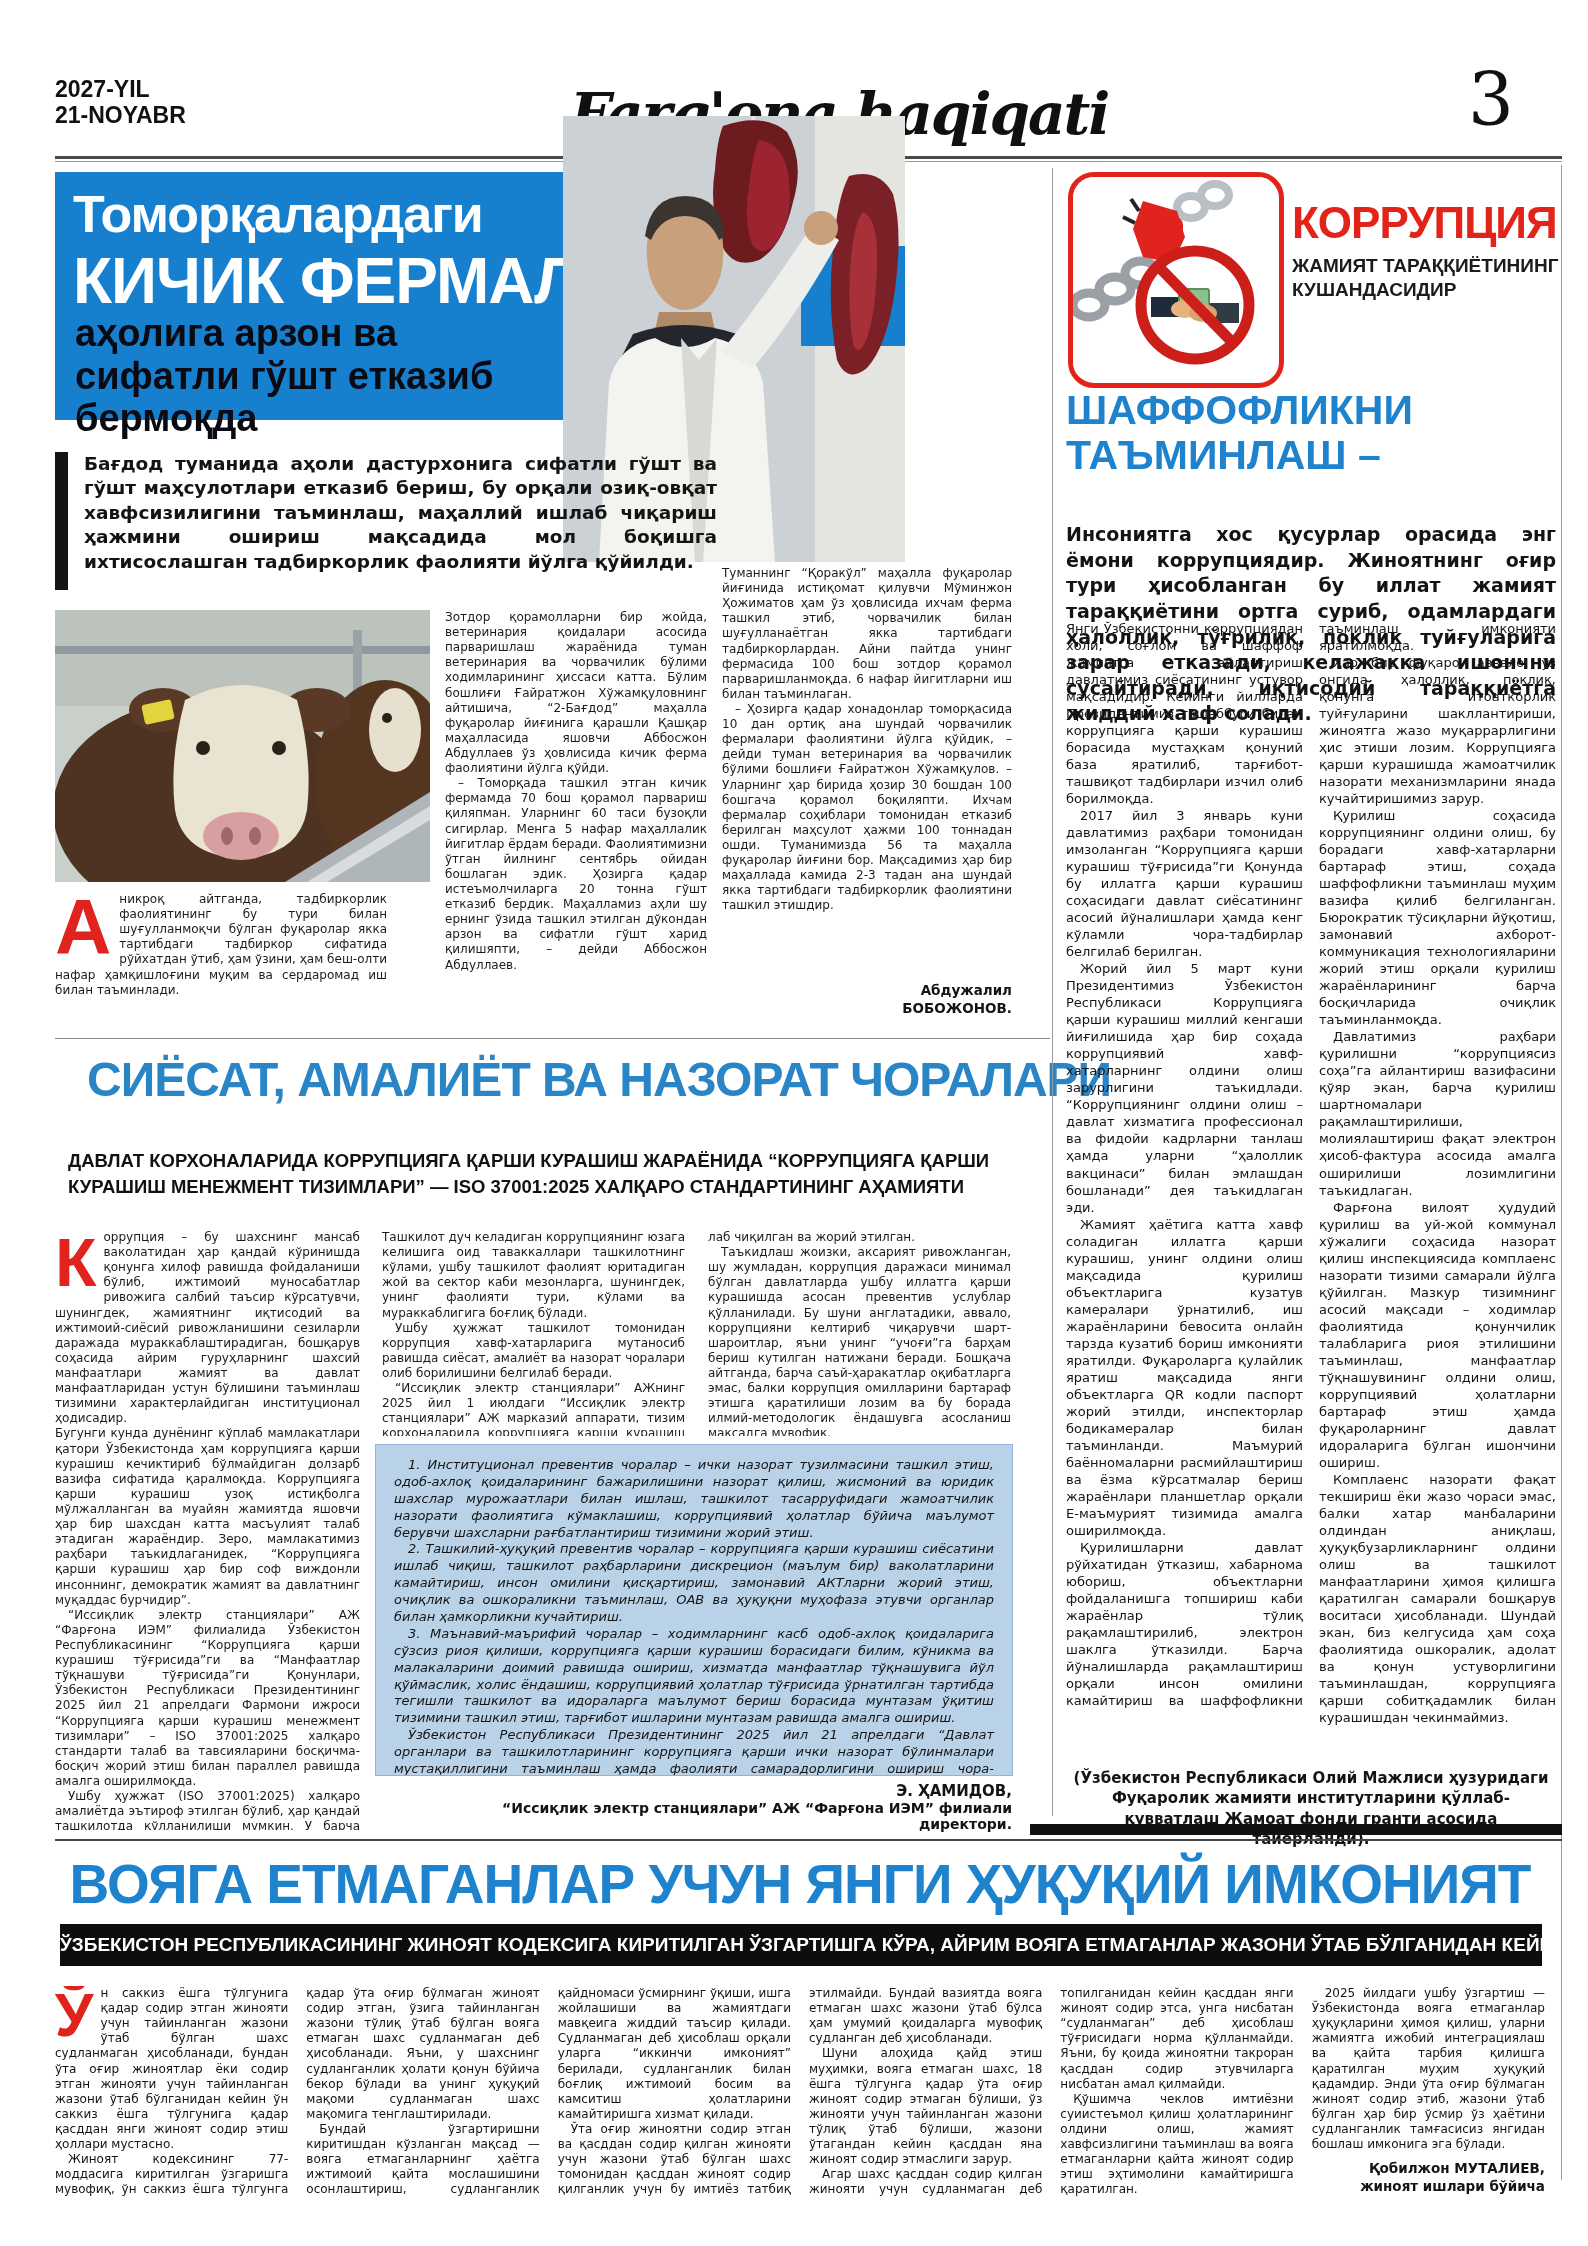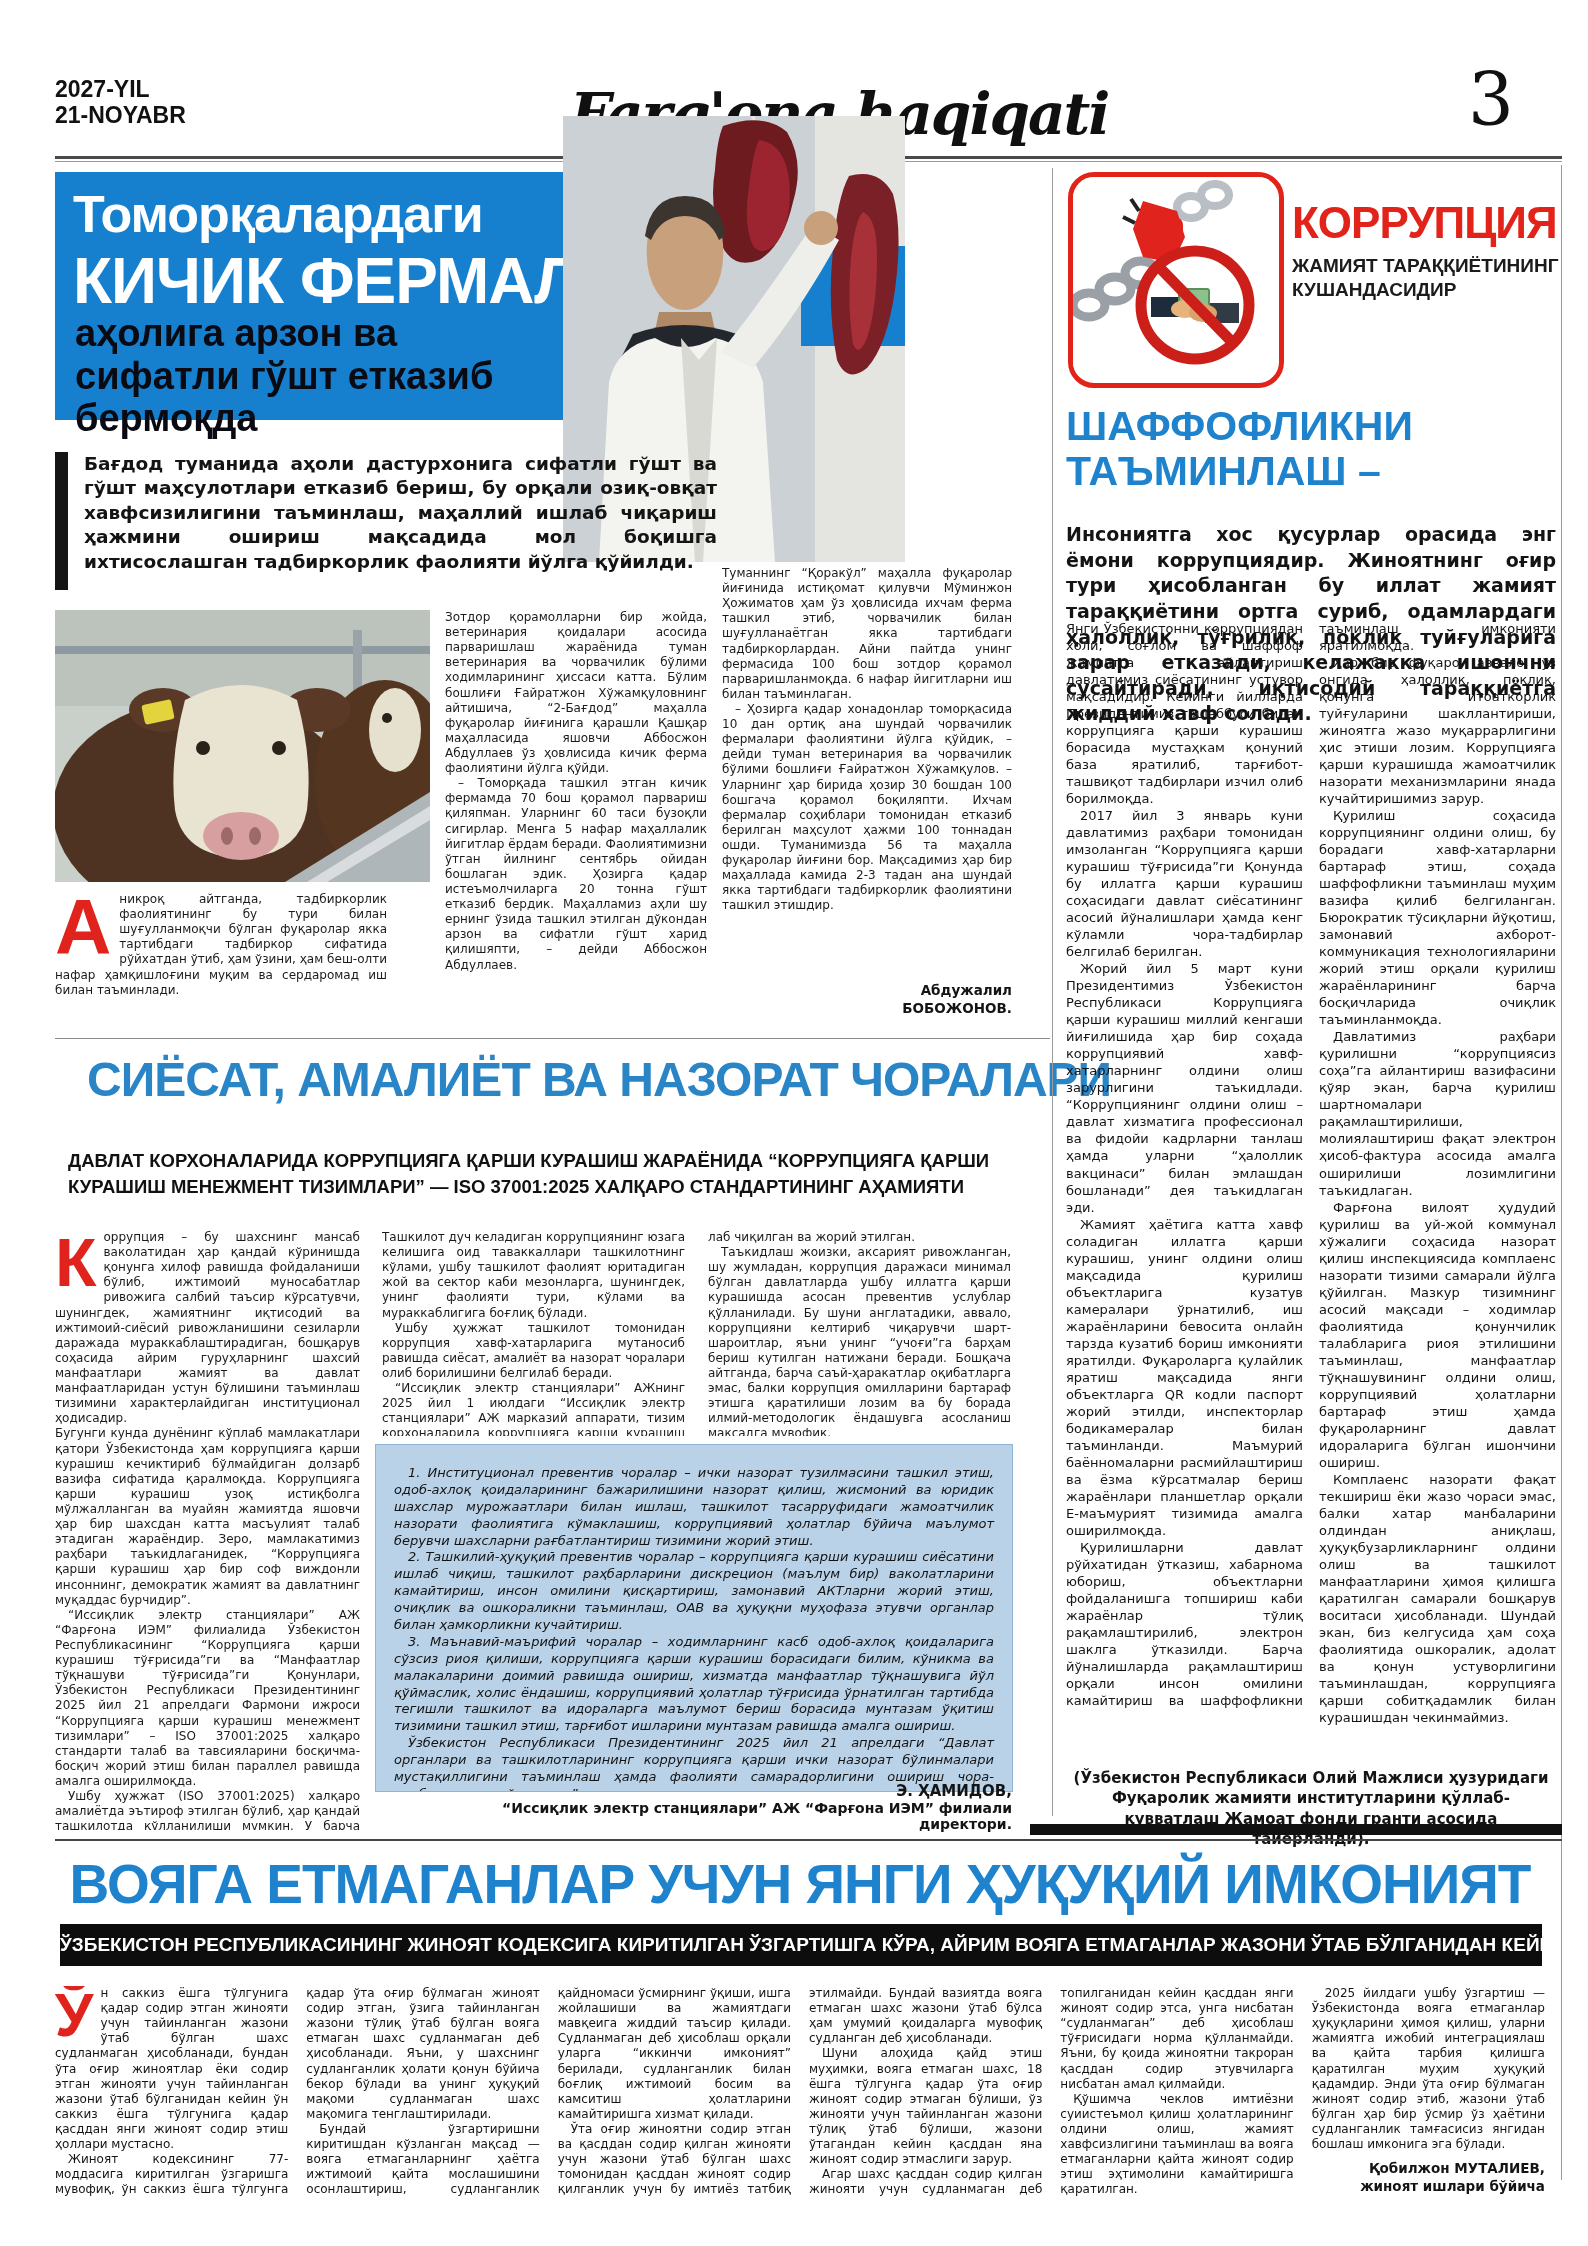--- a/index.html
+++ b/index.html
@@ -29,21 +29,21 @@
   .a1-sub{font-family:"Liberation Sans",sans-serif;font-weight:600;font-size:38px;line-height:1.12;color:#0a0a12;}
   .a1-lead{display:flex;}
   .a1-lead .bar{width:13px;background:#151515;margin-right:16px;flex:none;}
   .a1-lead .txt{font-weight:bold;font-size:18.5px;line-height:1.32;text-align:justify;}
 
   
   .iso-head{font-family:"Liberation Sans",sans-serif;font-weight:bold;font-size:48px;letter-spacing:-1px;
             color:#2a85c7;text-align:center;white-space:nowrap;margin-left:32px;}
   .iso-stand{font-family:"Liberation Sans",sans-serif;font-weight:bold;font-size:18.5px;line-height:1.4;color:#111;}
   .iso-box{background:#b9d2e8;border:1px solid #8fb4d8;font-style:italic;font-size:13px;line-height:1.3;
-           text-align:justify;padding:20px 18px;overflow:hidden;}
+           text-align:justify;padding:12px 18px;overflow:hidden;}
   .iso-box p{margin:0;text-indent:14px;}
 
   
   .vrule{background:#9a9a9a;width:1px;}
   .corr-frame{border:5px solid #e2231a;border-radius:26px;background:#fff;overflow:hidden;}
   .corr-title{font-family:"Liberation Sans",sans-serif;font-weight:bold;font-size:44px;letter-spacing:-1px;color:#e2231a;}
   .corr-sub{font-family:"Liberation Sans",sans-serif;font-weight:bold;font-size:19px;line-height:1.25;color:#1b1b1b;}
   .tr-head{font-family:"Liberation Sans",sans-serif;font-weight:bold;font-size:41px;line-height:1.1;color:#1e82cc;}
   .tr-lead{font-weight:bold;font-size:19px;line-height:1.35;text-align:justify;}
   .tr-body{column-count:2;column-gap:16px;font-size:13px;line-height:1.31;text-align:justify;overflow:hidden;}
@@ -207,21 +207,21 @@
       <rect x="132" y="126" width="34" height="20" fill="#303b46"></rect>
       <rect x="106" y="112" width="30" height="19" rx="2" fill="#8cc08c" stroke="#5d8f5d" stroke-width="2"></rect>
       <ellipse cx="112" cy="132" rx="14" ry="9" fill="#e7b27c"></ellipse>
       <ellipse cx="130" cy="136" rx="14" ry="9" fill="#d9a46c"></ellipse>
       <line x1="86" y1="90" x2="160" y2="166" stroke="#cc1f1a" stroke-width="11"></line>
     </svg>
   </div>
   <div class="abs corr-title" style="left:1292px;top:198px;">КОРРУПЦИЯ</div>
   <div class="abs corr-sub" style="left:1292px;top:254px;width:268px;">ЖАМИЯТ ТАРАҚҚИЁТИНИНГ КУШАНДАСИДИР</div>
 
-  <div class="abs tr-head" style="left:1066px;top:404px;width:492px;">
+  <div class="abs tr-head" style="left:1066px;top:388px;width:492px;">
     <div>ШАФФОФЛИКНИ</div>
     <div>ТАЪМИНЛАШ –</div>
   </div>
   <div class="abs tr-lead" style="left:1066px;top:522px;width:490px;">Инсониятга хос қусурлар орасида энг ёмони коррупциядир. Жиноятнинг оғир тури ҳисобланган бу иллат жамият тараққиётини ортга суриб, одамлардаги ҳалоллик, тўғрилик, поклик туйғуларига зарар етказади, келажакка ишончни сусайтиради, иқтисодий тараққиётга жиддий хавф солади.</div>
   <div class="abs tr-body" style="left:1066px;top:620px;width:490px;height:1142px;">
     <div>
         <p>Янги Ўзбекистонни коррупциядан холи, соғлом ва шаффоф жамиятга айлантириш давлатимиз сиёсатининг устувор мақсадидир. Кейинги йилларда Президентимиз ташаббуси билан коррупцияга қарши курашиш борасида мустаҳкам қонуний база яратилиб, тарғибот-ташвиқот тадбирлари изчил олиб борилмоқда.</p>
         <p>2017 йил 3 январь куни давлатимиз раҳбари томонидан имзоланган “Коррупцияга қарши курашиш тўғрисида”ги Қонунда бу иллатга қарши курашиш соҳасидаги давлат сиёсатининг асосий йўналишлари ҳамда кенг кўламли чора-тадбирлар белгилаб берилган.</p>
         <p>Жорий йил 5 март куни Президентимиз Ўзбекистон Республикаси Коррупцияга қарши курашиш миллий кенгаши йиғилишида ҳар бир соҳада коррупциявий хавф-хатарларнинг олдини олиш зарурлигини таъкидлади. “Коррупциянинг олдини олиш – давлат хизматига профессионал ва фидойи кадрларни танлаш ҳамда уларни “ҳалоллик вакцинаси” билан эмлашдан бошланади” дея таъкидлаган эди.</p>
         <p>Жамият ҳаётига катта хавф соладиган иллатга қарши курашиш, унинг олдини олиш мақсадида қурилиш объектларига кузатув камералари ўрнатилиб, иш жараёнларини бевосита онлайн тарзда кузатиб бориш имконияти яратилди. Фуқароларга қулайлик яратиш мақсадида янги объектларга QR кодли паспорт жорий этилди, инспекторлар бодикамералар билан таъминланди. Маъмурий баённомаларни расмийлаштириш ва ёзма кўрсатмалар бериш жараёнлари планшетлар орқали Е-маъмурият тизимида амалга оширилмоқда.</p>

